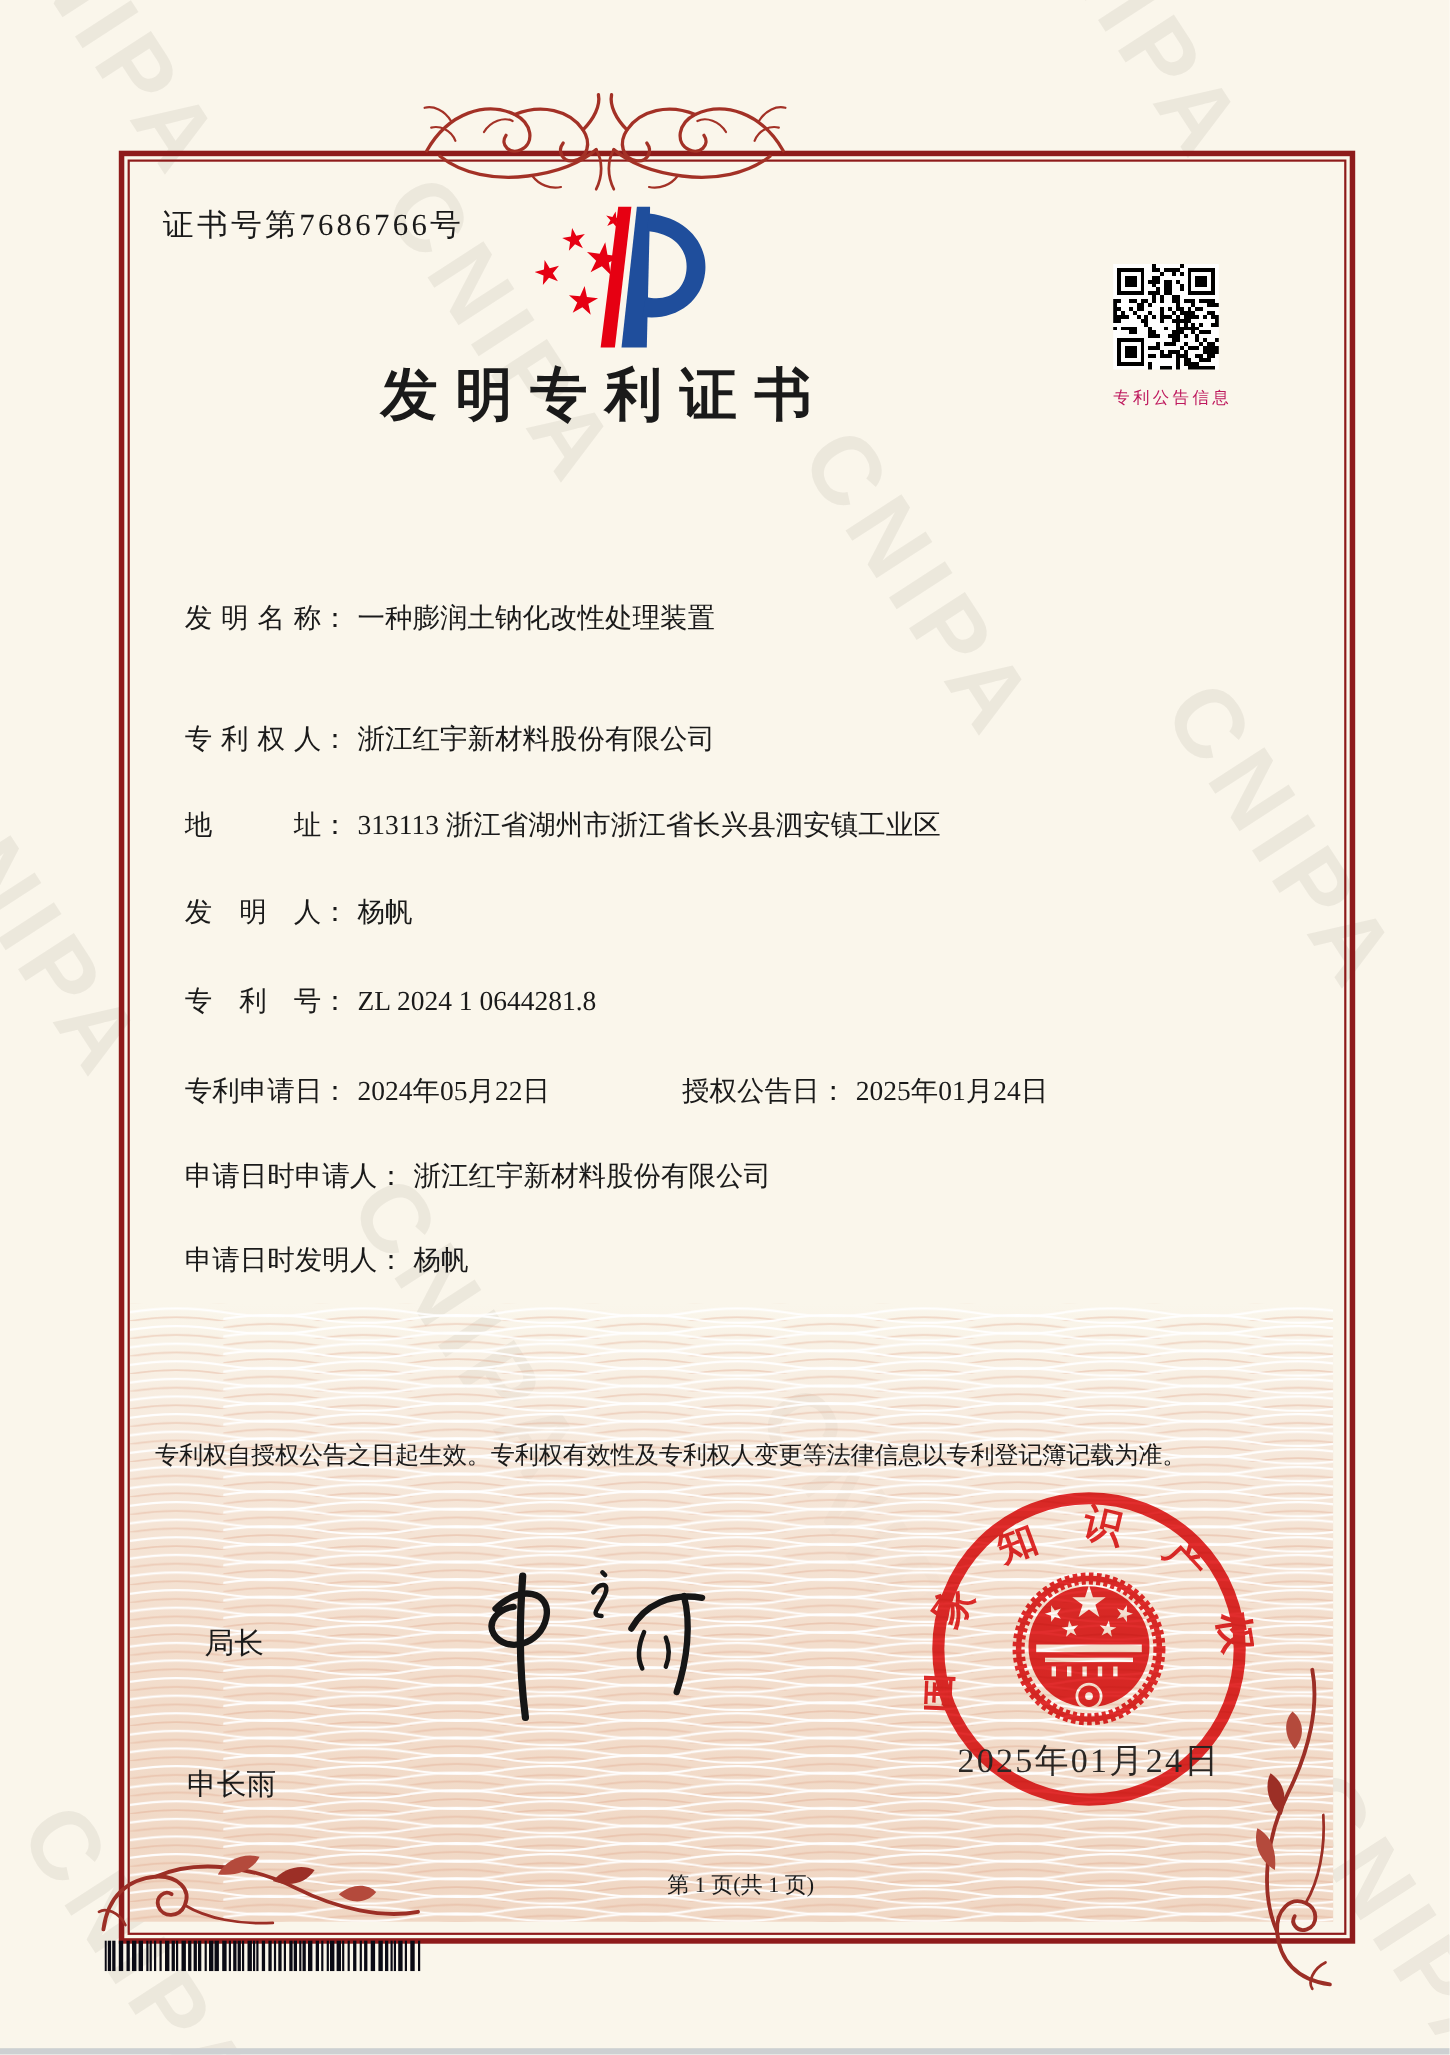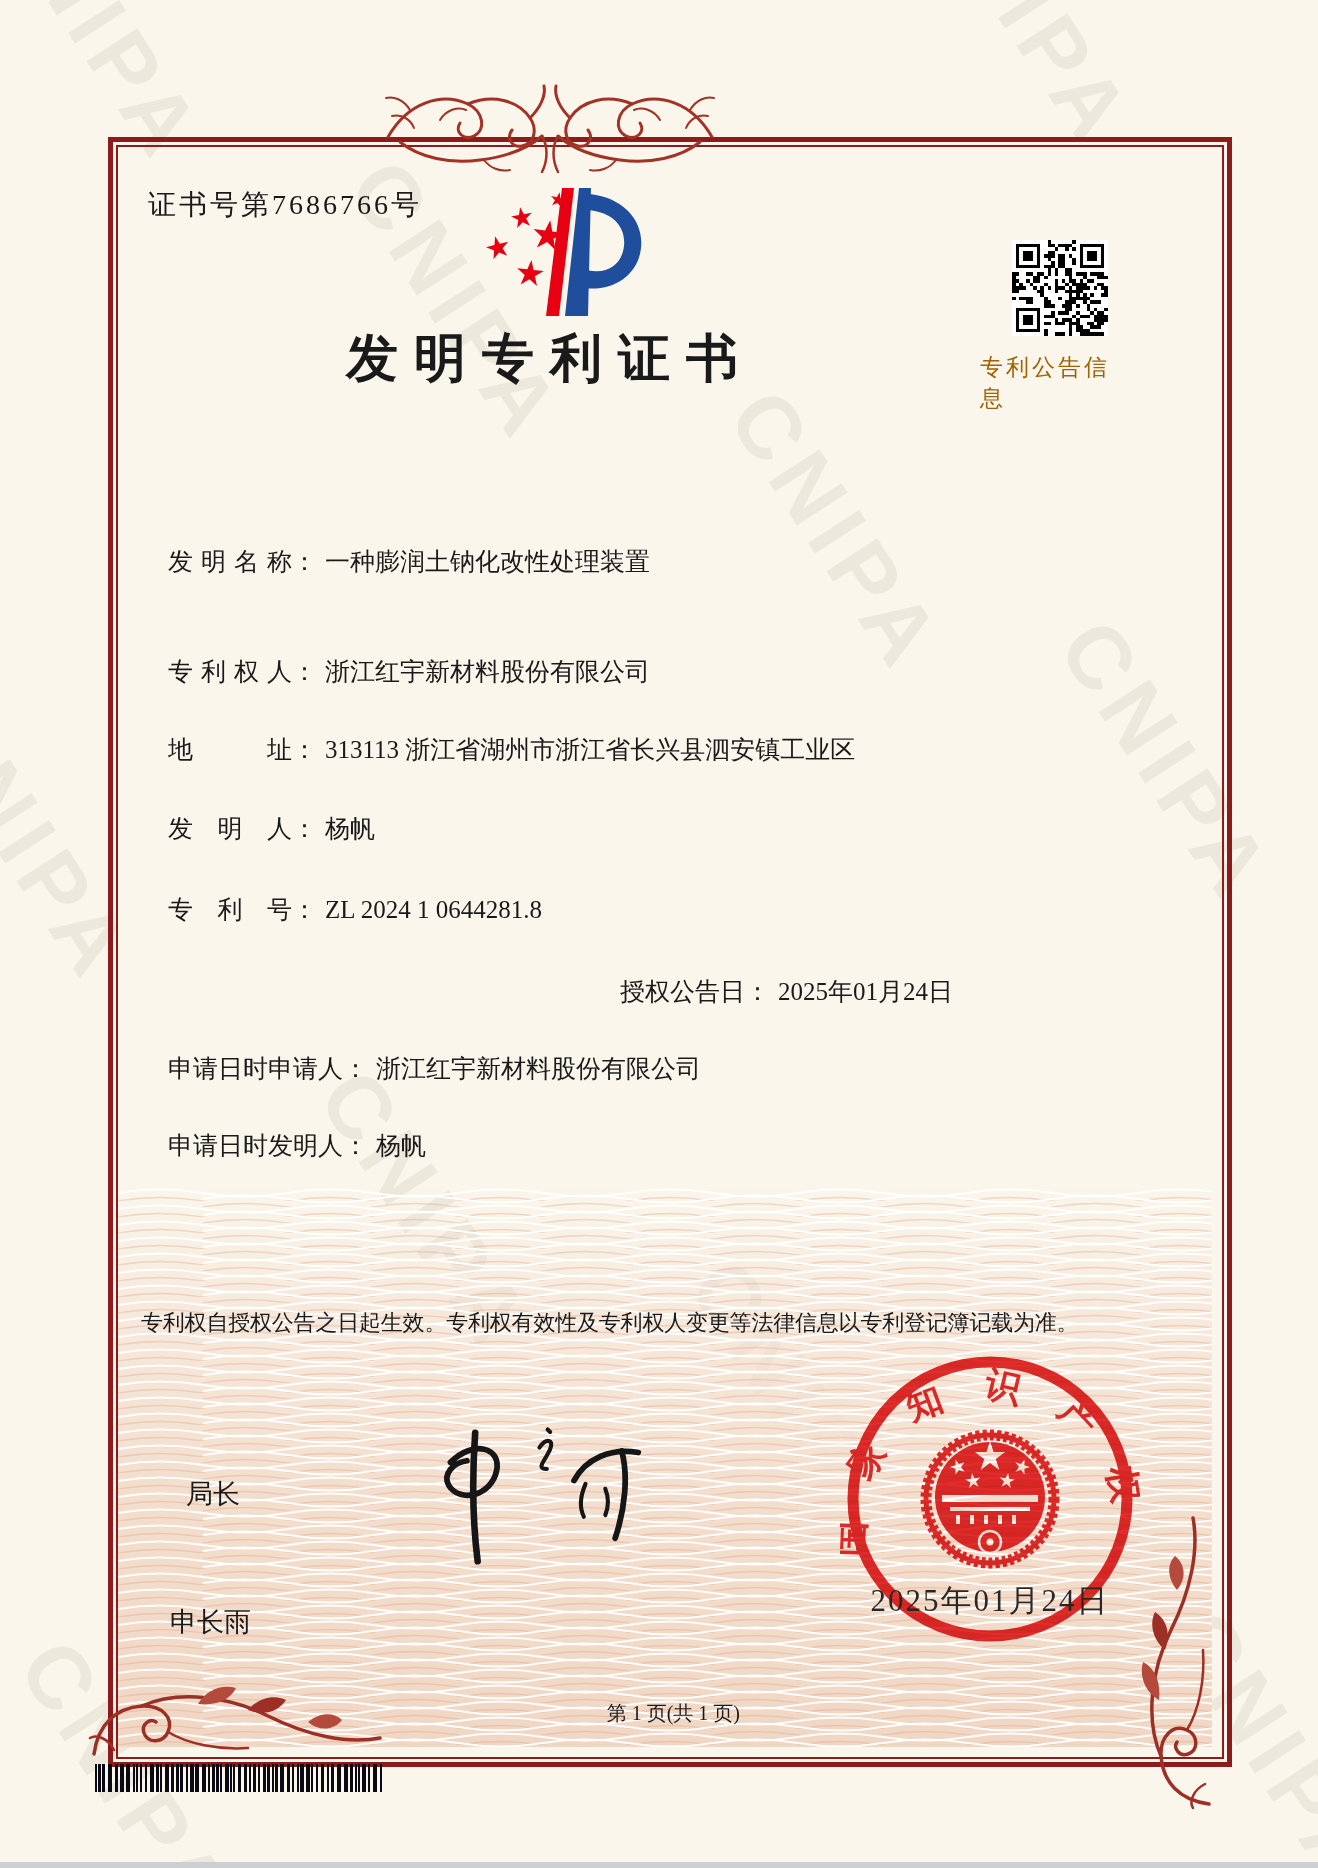--- a/index.html
+++ b/index.html
@@ -16,21 +16,21 @@
   .waves{position:absolute;left:118px;top:1185px;width:1094px;height:562px;z-index:2;
          background:linear-gradient(180deg,rgba(243,222,208,0) 0%,rgba(243,222,208,.5) 20%,#f3decd 55%,#f0d7c4 100%)}
   .content{position:absolute;inset:0;z-index:5}
   .cert-no{font-size:28px;letter-spacing:3px}
   .title{font-size:52px;font-weight:bold;letter-spacing:16px;text-align:center;white-space:nowrap}
   .row{position:absolute;font-size:25px;white-space:nowrap}
   .lbl{display:inline-block;width:124px;text-align:justify;text-align-last:justify;vertical-align:bottom}
   .colon{display:inline-block;margin-right:8px}
   .legal{position:absolute;font-size:22px;white-space:nowrap;letter-spacing:-0.2px}
   .director{position:absolute;font-family:"Liberation Sans","DejaVu Sans",sans-serif;font-size:27px}
-  .qr-label{position:absolute;font-size:23px;letter-spacing:3px;color:#a16207;text-align:left;width:140px}
+  .qr-label{position:absolute;font-size:15px;letter-spacing:3px;color:#be185d;text-align:right;width:140px}
   .footer{position:absolute;font-size:20px;text-align:right;width:300px}
   .edge{position:absolute;left:0;top:1862px;width:1318px;height:6px;background:#cdd0d2;z-index:7}
   svg{display:block}
 </style>
 </head>
 <body>
 
 <div id="page">
 
   <div class="wm" style="left:-60px;top:-30px">CNIPA</div>
@@ -359,20 +359,23 @@
     </div>
     <div class="row" style="left:168px;top:733px">
       <span class="lbl">地址</span><span class="colon">：</span><span>313113 浙江省湖州市浙江省长兴县泗安镇工业区</span>
     </div>
     <div class="row" style="left:168px;top:812px">
       <span class="lbl">发明人</span><span class="colon">：</span><span>杨帆</span>
     </div>
     <div class="row" style="left:168px;top:893px">
       <span class="lbl">专利号</span><span class="colon">：</span><span>ZL 2024 1 0644281.8</span>
     </div>
+    <div class="row" style="left:168px;top:975px">
+      <span class="lbl">专利申请日</span><span class="colon">：</span><span>2024年05月22日</span>
+    </div>
     <div class="row" style="left:620px;top:975px">
       <span>授权公告日</span><span class="colon">：</span><span>2025年01月24日</span>
     </div>
     <div class="row" style="left:168px;top:1052px">
       <span>申请日时申请人</span><span class="colon">：</span><span>浙江红宇新材料股份有限公司</span>
     </div>
     <div class="row" style="left:168px;top:1129px">
       <span>申请日时发明人</span><span class="colon">：</span><span>杨帆</span>
     </div>
 

